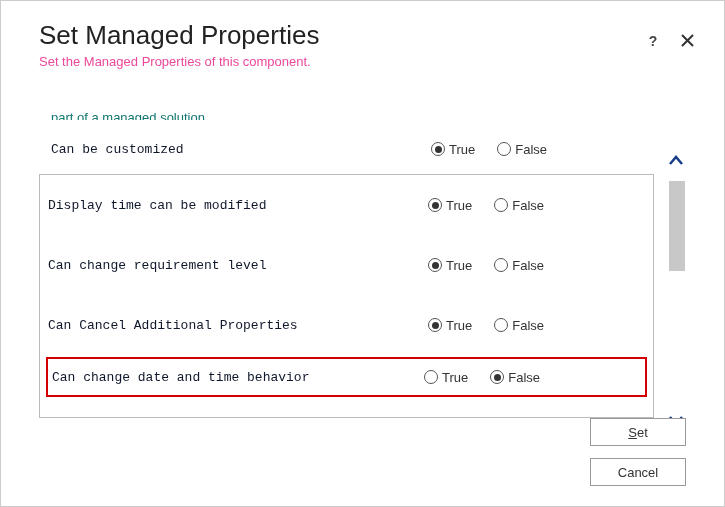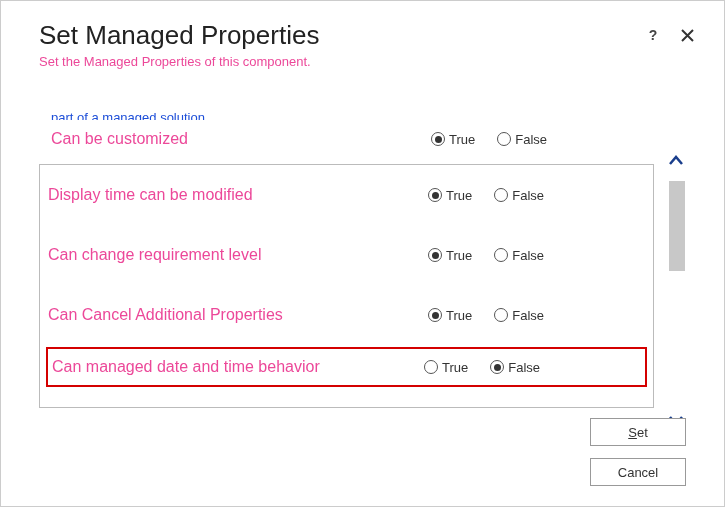--- a/index.html
+++ b/index.html
@@ -14,21 +14,21 @@
     width: 725px;
     height: 507px;
     border: 1px solid #ccc;
     position: relative;
     background: #fff;
     padding: 20px 0 0 0;
   }
   .header-row {
     display: flex;
     justify-content: space-between;
-    align-items: center;
+    align-items: flex-end;
     padding: 0 28px 0 38px;
   }
   .title {
     font-size: 26px;
     font-weight: 300;
     color: #222;
     margin: 0;
     line-height: 1.1;
   }
   .header-icons {
@@ -49,40 +49,41 @@
     left: 0;
     right: 0;
     bottom: 70px;
     padding: 0 38px 0 38px;
     display: flex;
   }
   .main-col {
     flex: 1;
   }
   .partial-text {
-    color: #1d4ed8;
+    color: #0f766e;
     font-size: 13px;
     padding-left: 12px;
-    margin-bottom: 4px;
+    margin-bottom: 14px;
     overflow: hidden;
     height: 9px;
     display:flex;
     align-items: flex-end;
     line-height: 5px;
   }
   .prop-row {
     display: flex;
     align-items: center;
     height: 30px;
     padding-left: 12px;
   }
   .prop-label {
     flex: 0 0 380px;
-    font-size: 16px;
-    color: #ec4899;
+    font-size: 13px;
+    color: #0f172a;
+    font-family: Liberation Mono, monospace;
   }
   .radio-group {
     display: flex;
     gap: 22px;
     align-items: center;
   }
   .radio-opt {
     display: flex;
     align-items: center;
     gap: 4px;
@@ -249,21 +250,21 @@
               <span>True</span>
             </div>
             <div class="radio-opt">
               <span class="radio-circle"></span>
               <span>False</span>
             </div>
           </div>
         </div>
 
         <div class="prop-row highlight-row">
-          <div class="prop-label" style="flex:0 0 372px">Can managed date and time behavior</div>
+          <div class="prop-label" style="flex:0 0 372px">Can change date and time behavior</div>
           <div class="radio-group">
             <div class="radio-opt">
               <span class="radio-circle"></span>
               <span>True</span>
             </div>
             <div class="radio-opt">
               <span class="radio-circle selected"></span>
               <span>False</span>
             </div>
           </div>

